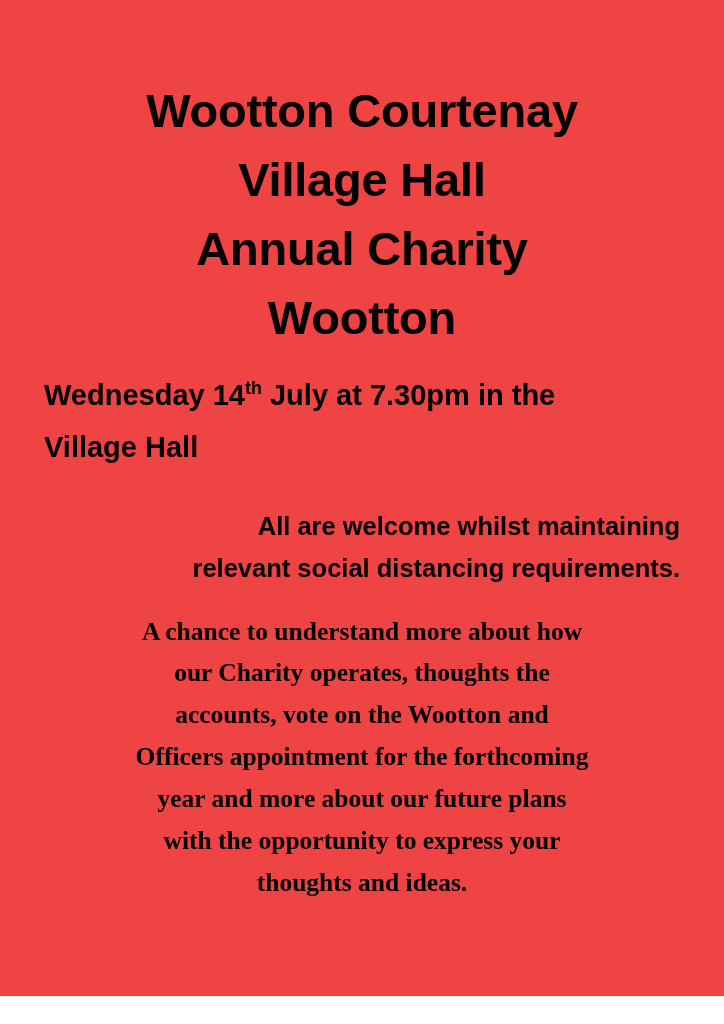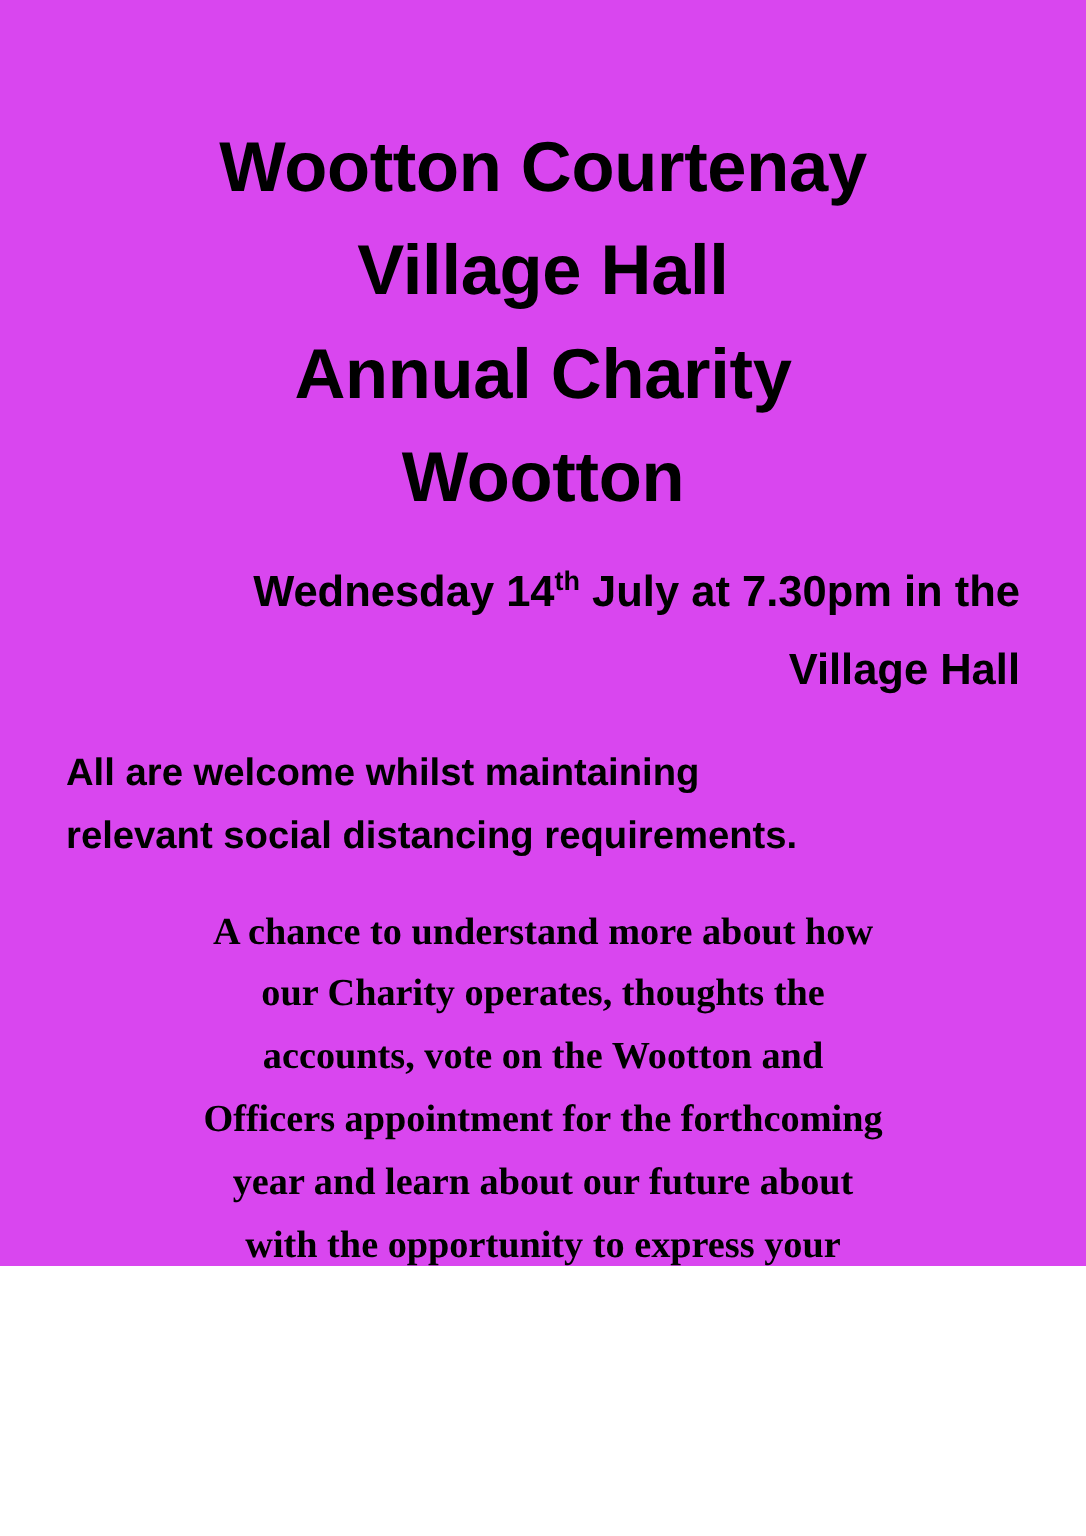--- a/index.html
+++ b/index.html
@@ -9,63 +9,63 @@
   }
   body {
     width: 724px;
     height: 1024px;
     font-family: "Liberation Sans", sans-serif;
     color: #000000;
     overflow: hidden;
   }
   .poster {
     width: 724px;
-    height: 844px;
+    height: 996px;
     box-sizing: border-box;
     padding: 76px 44px 0 44px;
     display: block;
-    background: #d946ef;
+    background: #ef4444;
   }
   .title-block {
     text-align: center;
     font-weight: bold;
     font-size: 47px;
     line-height: 1.47;
     letter-spacing: -0.2px;
   }
   .title-line {
     display: block;
     white-space: nowrap;
   }
   .title-line-1 { font-size: 47px; }
   .title-line-2 { font-size: 47px; }
   .title-line-3 { font-size: 47px; }
   .title-line-4 { font-size: 47px; }
 
   .details-block {
-    text-align: right;
+    text-align: left;
     font-weight: bold;
     font-size: 29px;
     line-height: 1.78;
     margin-top: 18px;
   }
   .details-line {
     display: block;
   }
   sup {
     font-size: 0.62em;
     vertical-align: super;
     line-height: 0;
   }
   .welcome-block {
-    text-align: left;
+    text-align: right;
     font-weight: bold;
     font-size: 25.5px;
     line-height: 1.65;
-    margin-top: 20px;
+    margin-top: 31px;
   }
   .welcome-line { display: block; }
 
   .body-block {
     text-align: center;
     font-weight: bold;
     font-size: 25.5px;
     line-height: 1.64;
     margin-top: 22px;
     font-family: Liberation Serif, serif;
@@ -92,17 +92,18 @@
   <div class="welcome-block">
     <span class="welcome-line">All are welcome whilst maintaining</span>
     <span class="welcome-line">relevant social distancing requirements.</span>
   </div>
 
   <div class="body-block">
     <span class="body-line">A chance to understand more about how</span>
     <span class="body-line">our Charity operates, thoughts the</span>
     <span class="body-line">accounts, vote on the Wootton and</span>
     <span class="body-line">Officers appointment for the forthcoming</span>
-    <span class="body-line">year and learn about our future about</span>
+    <span class="body-line">year and more about our future plans</span>
     <span class="body-line">with the opportunity to express your</span>
+    <span class="body-line">thoughts and ideas.</span>
   </div>
 
 </div>
 
 </body></html>

